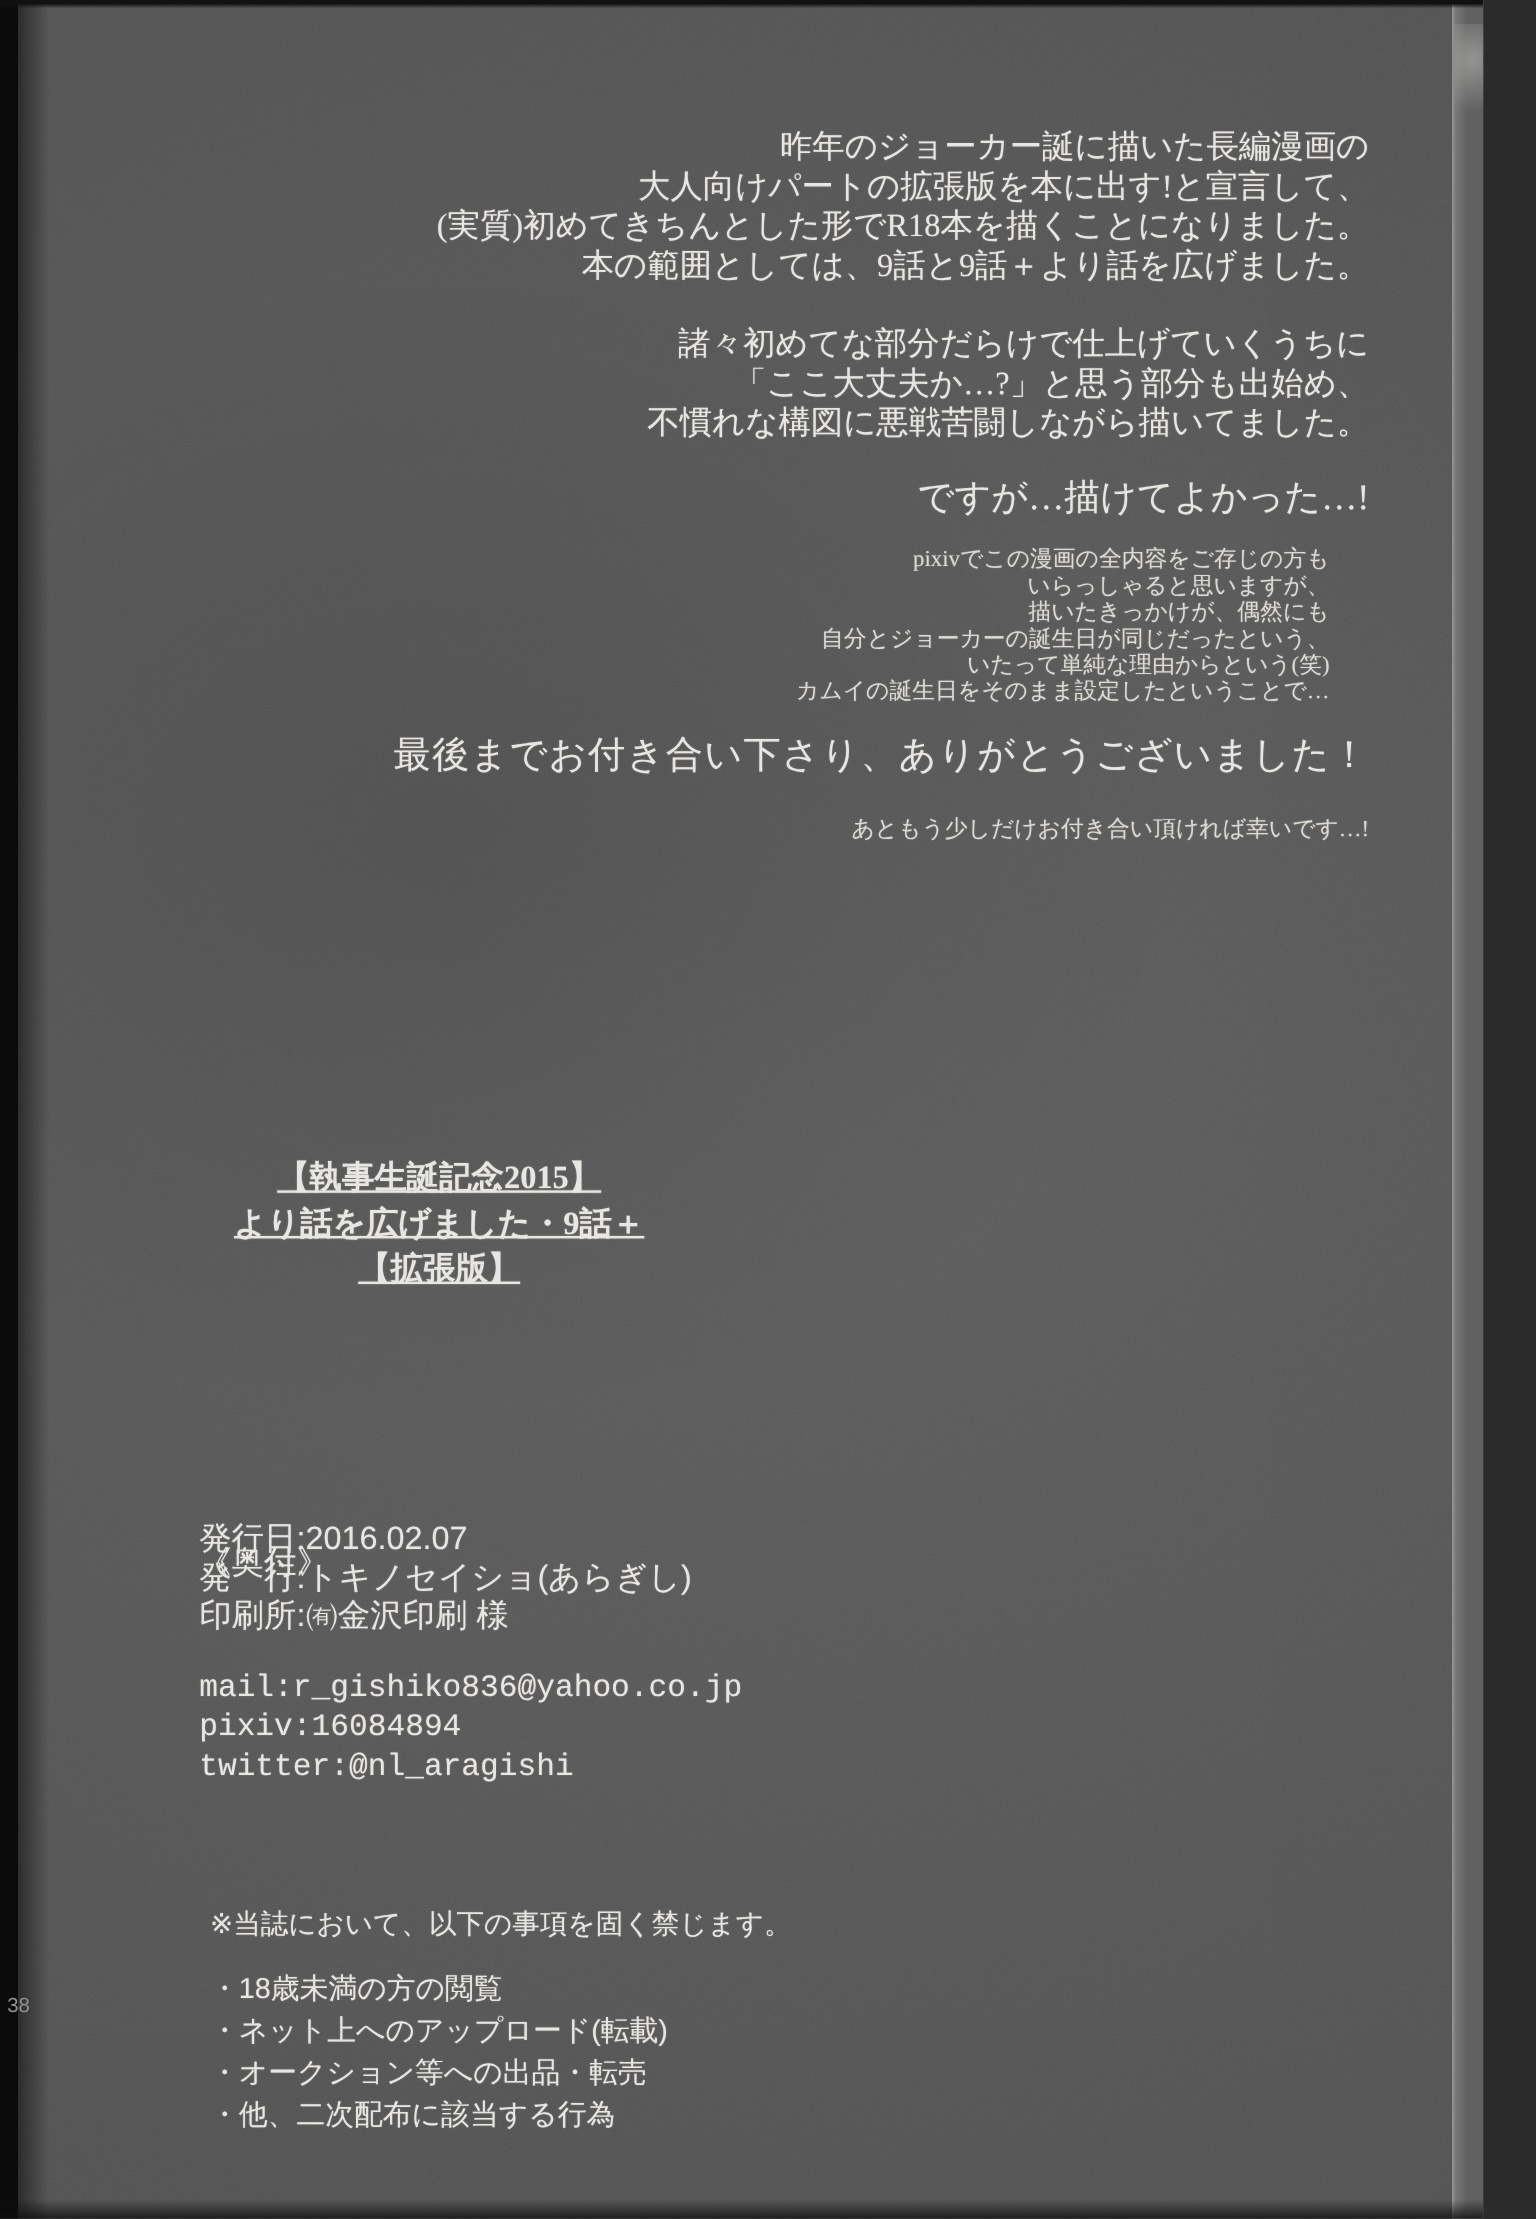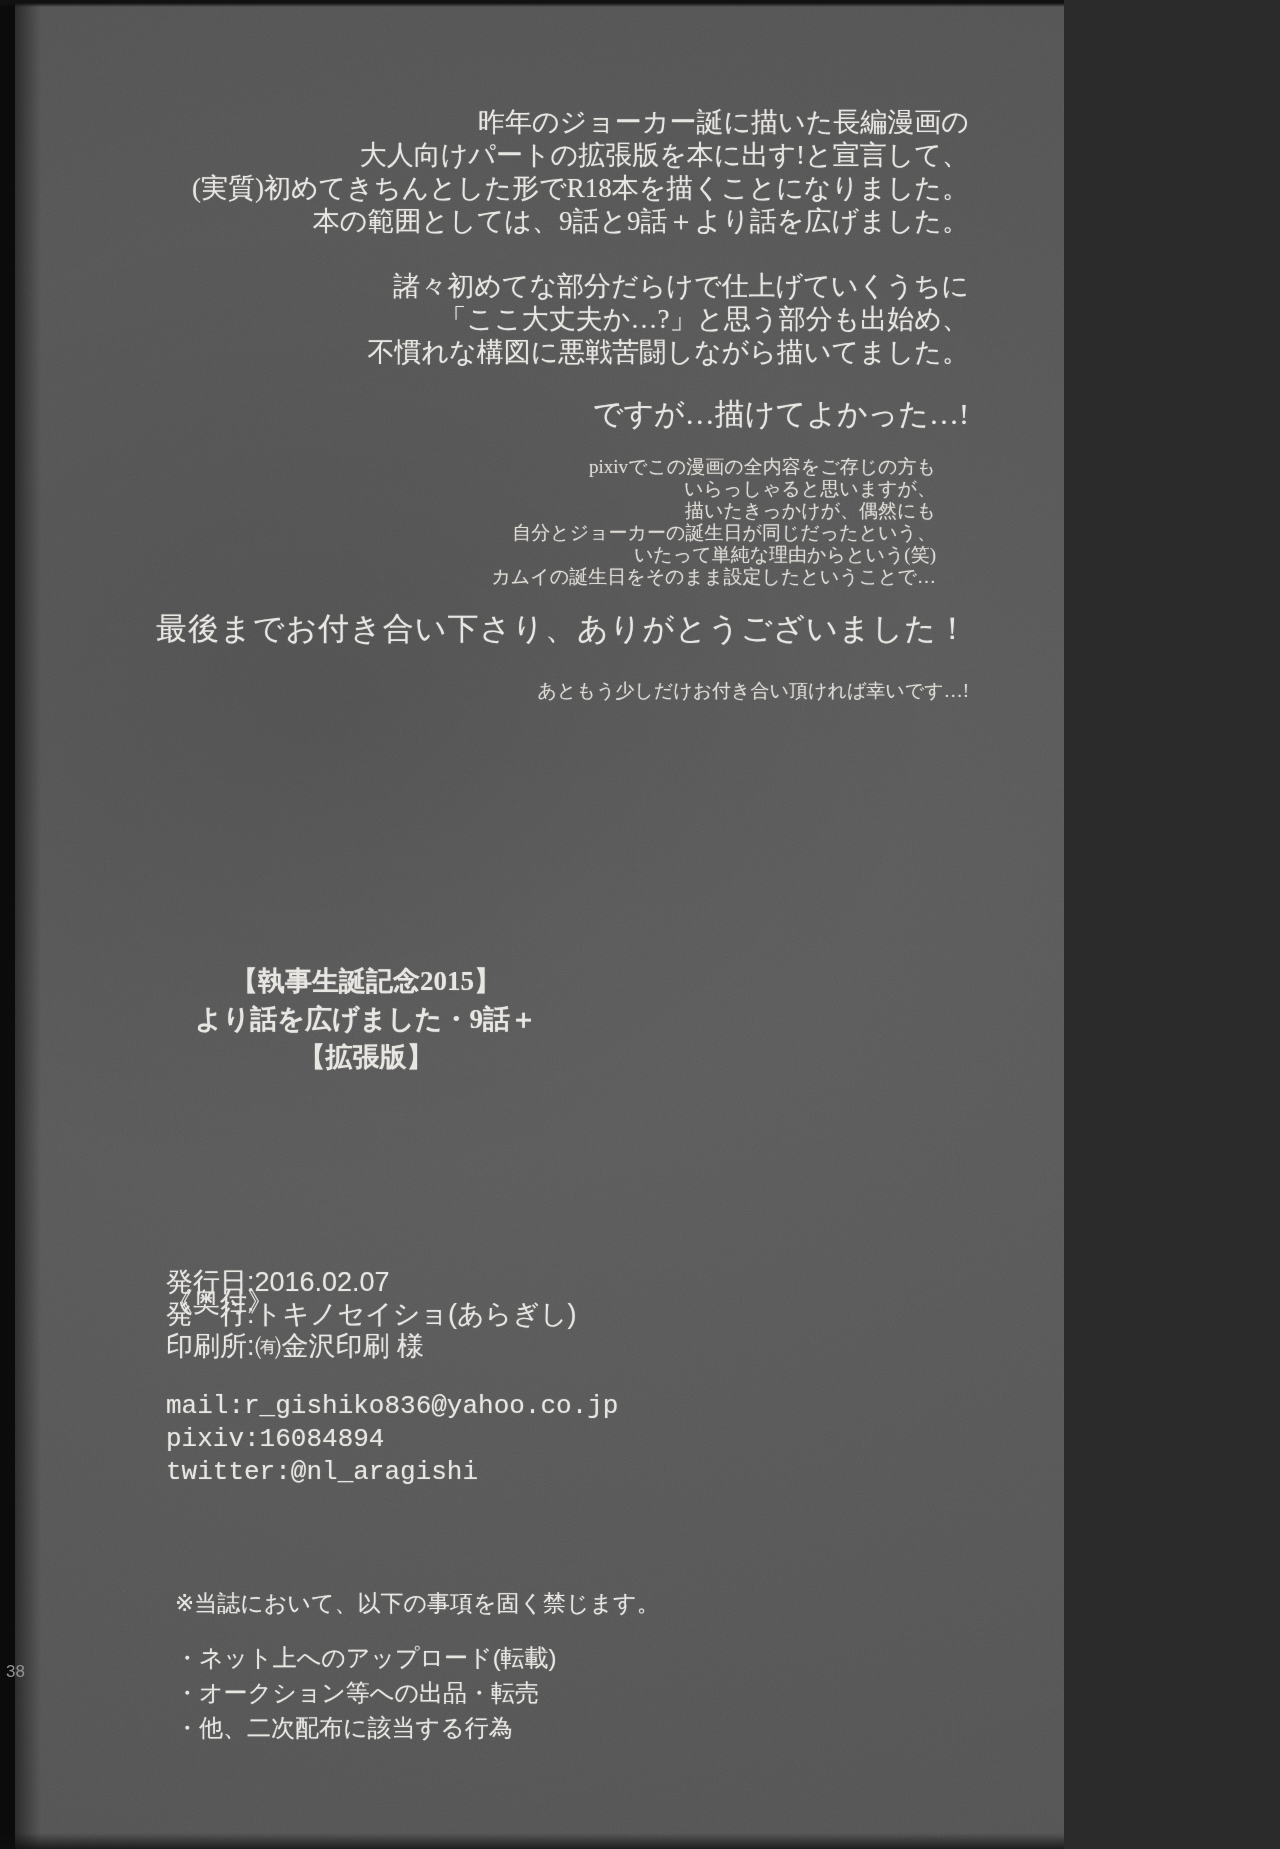--- a/index.html
+++ b/index.html
@@ -1,18 +1,18 @@
 <!DOCTYPE html>
 <html><head>
 <meta charset="utf-8">
 <style>
   html, body { margin: 0; padding: 0; background: #2b2b2b; }
   .scan-page {
     position: relative;
-    width: 1064px;
+    width: 1236px;
     height: 1849px;
     background: #575757;
     overflow: hidden;
     font-family: "Liberation Serif", "DejaVu Serif", serif;
     color: #e8e6e2;
   }
   
   .edge-left {
     position: absolute; left: 0; top: 0; width: 15px; height: 100%;
     background: #0b0b0b; z-index: 5;
@@ -55,20 +55,21 @@
   .para2 { top: 270px;  right: 95px;  font-size: 27px; line-height: 33px; }
   .exclaim { top: 394px; right: 95px; font-size: 30px; }
   .side-note { top: 456px; right: 128px; font-size: 19px; line-height: 22px; color: #ddd9d4; }
   .thanks  { top: 608px; right: 95px; font-size: 31px; letter-spacing: 1px; }
   .closing { top: 678px; right: 95px; font-size: 19px; color: #ddd9d4; }
 
   .work-title {
     top: 962px; left: 168px; width: 396px; text-align: center;
     font-size: 27px; line-height: 38px; font-weight: bold;
     font-family: "Liberation Serif", "DejaVu Serif", serif;
+    text-decoration: underline;
   }
   .okuzuke { top: 1284px; left: 166px; font-size: 27px;
     font-family: Liberation Sans, sans-serif; }
   .colophon { top: 1266px; left: 166px; font-size: 27px; line-height: 32px;
     font-family: "Liberation Sans", "DejaVu Sans", sans-serif; }
   .contact  { top: 1390px; left: 166px; font-size: 26px; line-height: 33px;
     font-family: "Liberation Mono", "DejaVu Sans Mono", monospace; }
   .notice-head { top: 1588px; left: 175px; font-size: 23px;
     font-family: "Liberation Sans", "DejaVu Sans", sans-serif; text-align: right; }
   .notice-items { top: 1640px; left: 175px; font-size: 24px; line-height: 35px;
@@ -141,20 +142,21 @@
 
   <div class="tblock contact soft">
     <div>mail:r_gishiko836@yahoo.co.jp</div>
     <div>pixiv:16084894</div>
     <div>twitter:@nl_aragishi</div>
   </div>
 
   <div class="tblock notice-head soft">※当誌において、以下の事項を固く禁じます。</div>
 
   <div class="tblock notice-items soft">
+    <div>・18歳未満の方の閲覧</div>
     <div>・ネット上へのアップロード(転載)</div>
     <div>・オークション等への出品・転売</div>
     <div>・他、二次配布に該当する行為</div>
   </div>
 
   <div class="tblock page-num">38</div>
 
 </div>
 
 </body></html>

